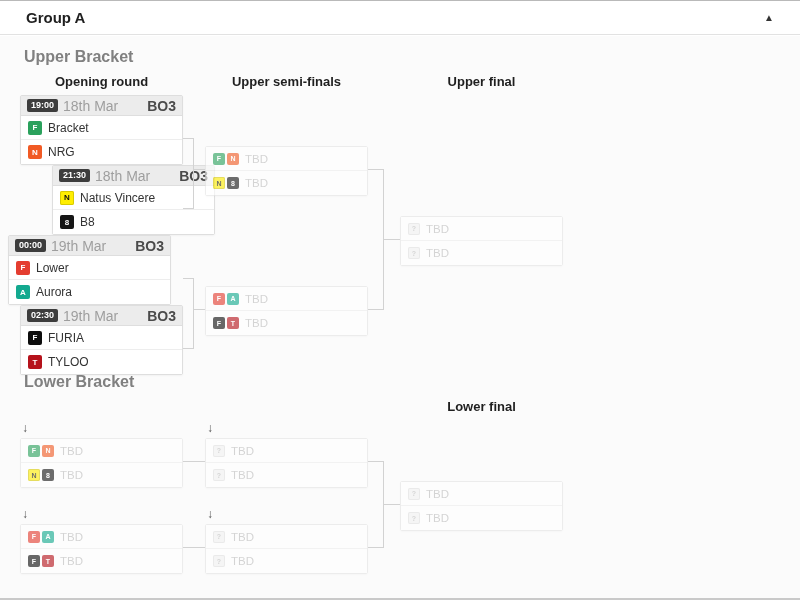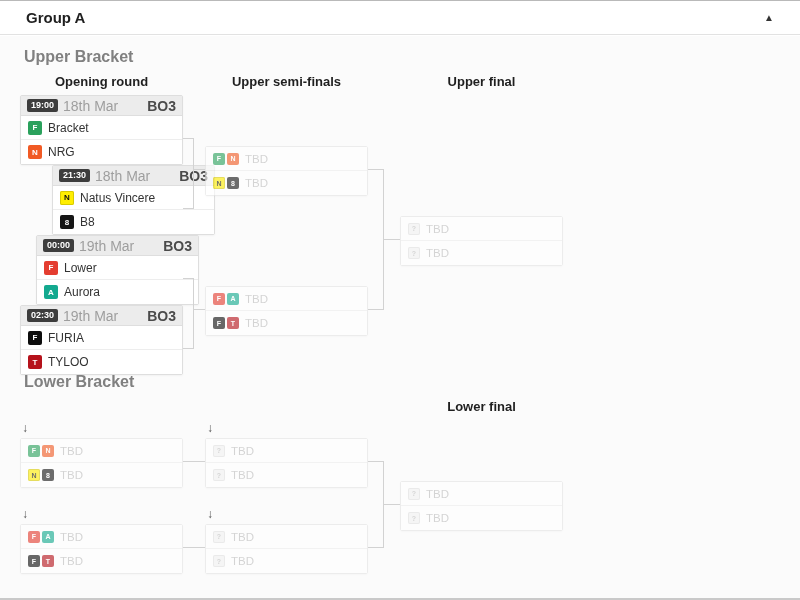--- a/index.html
+++ b/index.html
@@ -98,21 +98,21 @@
       <div class="team-row">
         <span class="ticon" style="background: rgb(255, 238, 0); color: rgb(17, 17, 17); box-shadow: rgb(216, 202, 0) 0px 0px 0px 1px inset;">N</span>
         <span class="tname">Natus Vincere</span>
       </div>
       <div class="team-row">
         <span class="ticon" style="background: rgb(22, 22, 22); color: rgb(255, 255, 255);">8</span>
         <span class="tname">B8</span>
       </div>
     </div>
 
-    <div class="match" style="left:36px;top:199px;">
+    <div class="match" style="left:8px;top:199px;">
       <div class="match-header">
         <span class="time-badge">00:00</span>
         <span class="mdate">19th Mar</span>
         <span class="mformat">BO3</span>
       </div>
       <div class="team-row">
         <span class="ticon" style="background: rgb(228, 61, 48); color: rgb(255, 255, 255);">F</span>
         <span class="tname">Lower</span>
       </div>
       <div class="team-row">

